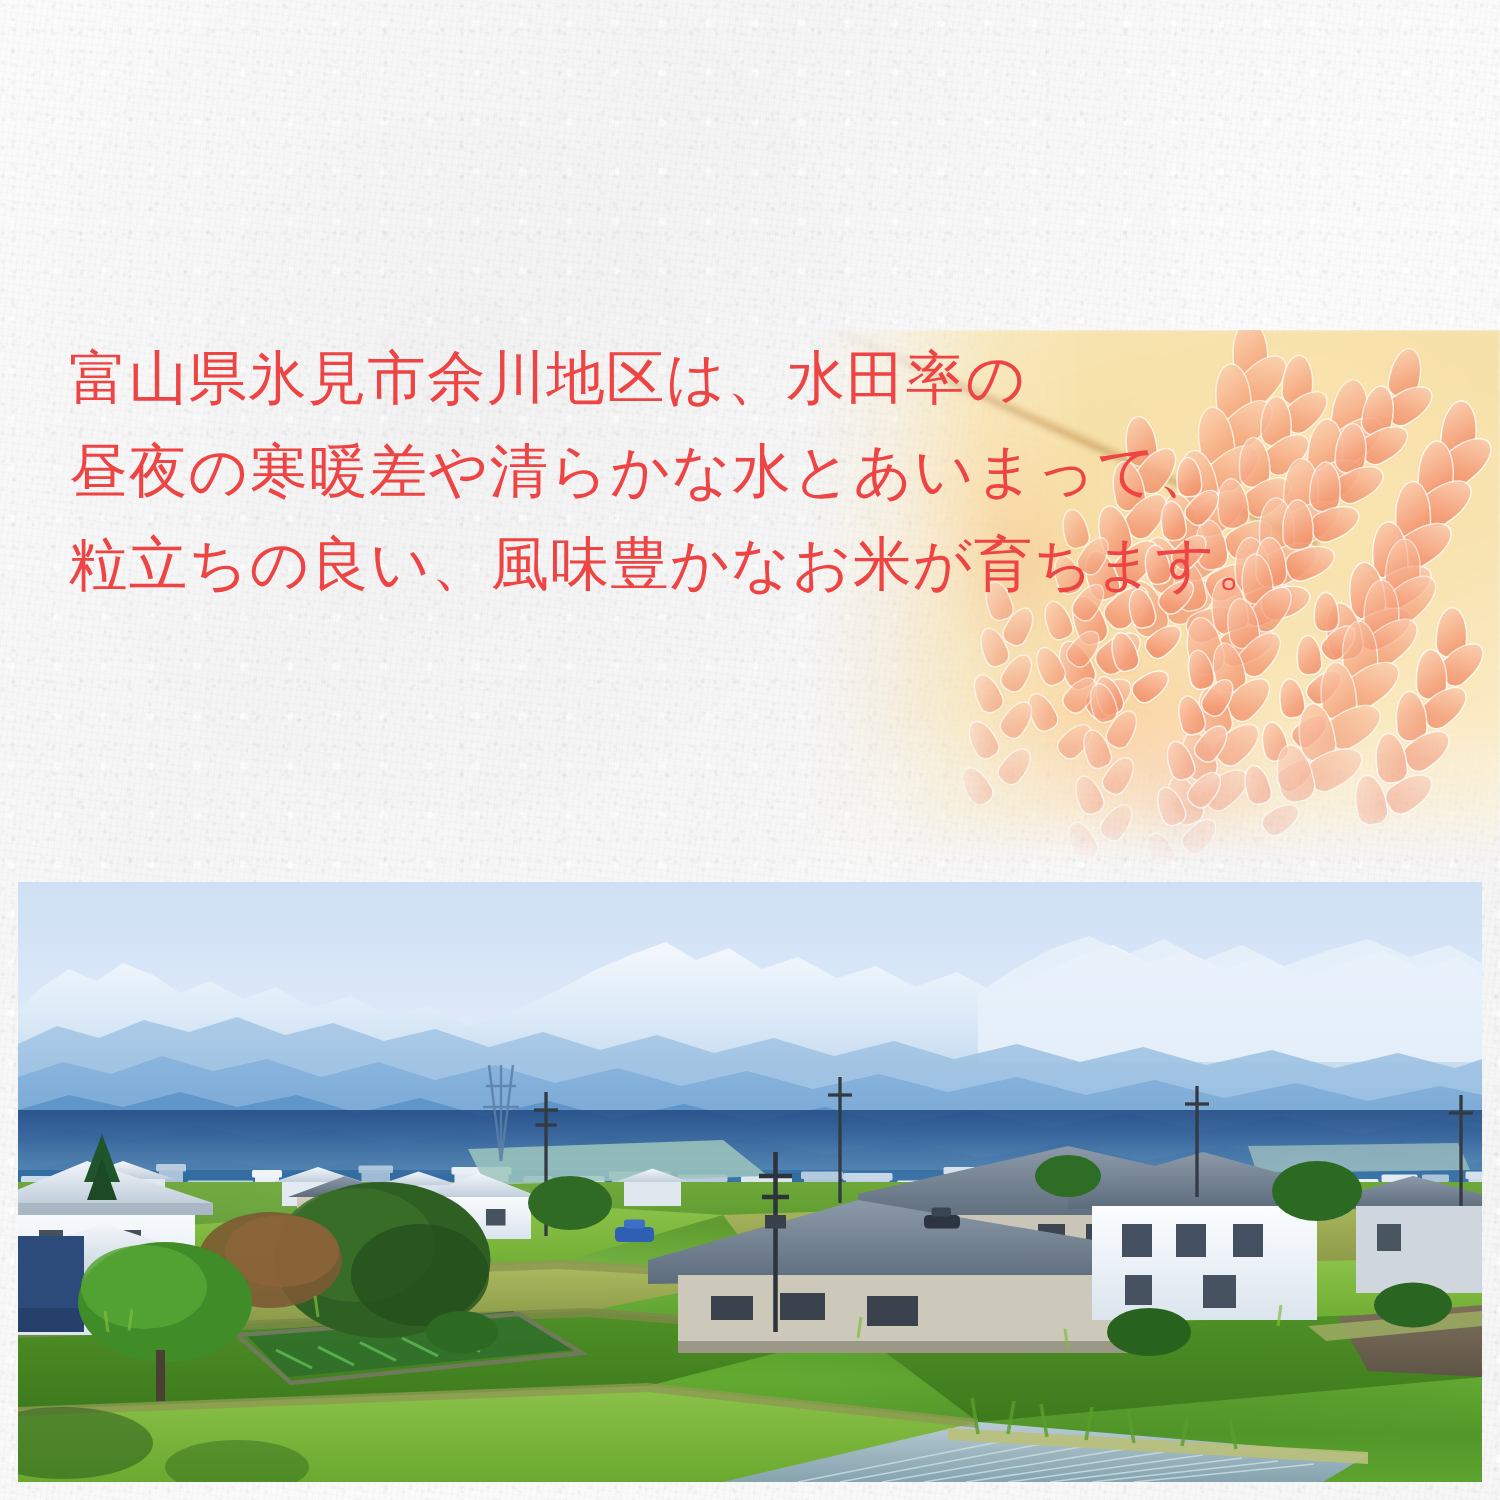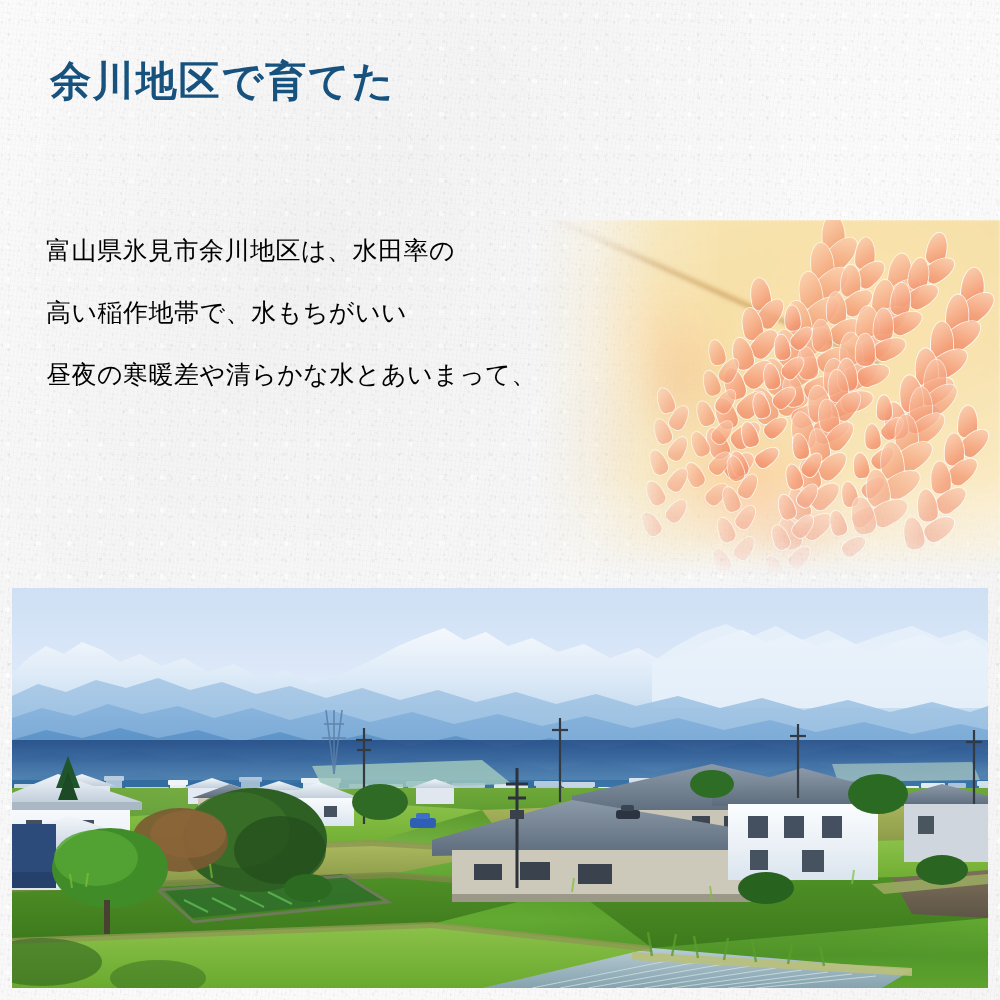--- a/index.html
+++ b/index.html
@@ -61,25 +61,25 @@
   }
 
   
   #body-copy{
     position:absolute;
     left:46px; top:222px;
     width:700px;
     z-index:6;
   }
   .bline{
-    font-family:Liberation Mono, monospace;
-    font-size:25px;
+    font-family:Liberation Sans, sans-serif;
+    font-size:39px;
     line-height:62px;
     letter-spacing:.02em;
-    color:#000000;
+    color:#ef4444;
     white-space:nowrap;
   }
 
   
   #rice{
     position:absolute;
     left:540px; top:220px;
     width:460px; height:355px;
     overflow:hidden;
     z-index:3;
@@ -409,27 +409,26 @@
           <i style="left: -9.09px; top: 62px; transform: rotate(-28.4deg);"></i>
           <i style="left: 9.6125px; top: 77.5px; transform: rotate(30deg);"></i>
           <i style="left: -10.135px; top: 93px; transform: rotate(-31.6deg);"></i>
           <i style="left: 10.6575px; top: 108.5px; transform: rotate(33.2deg);"></i>
           <i style="left: -11.18px; top: 124px; transform: rotate(-34.8deg);"></i>
         </div>
       </div>
   </div>
 
   <div id="heading">
-    <div class="hline">余川地区で育てた</div>
   </div>
 
   <div id="body-copy">
     <div class="bline">富山県氷見市余川地区は、水田率の</div>
-    <div class="bline">高い稲作地帯で、水もちがいい</div>
     <div class="bline">昼夜の寒暖差や清らかな水とあいまって、</div>
+    <div class="bline">粒立ちの良い、風味豊かなお米が育ちます。</div>
   </div>
 
   <div id="photo">
 
     <div class="sky"></div>
 
     <svg id="mtn" viewBox="0 0 976 235" preserveAspectRatio="none">
       <defs>
         <linearGradient id="gSnowFar" x1="0" y1="0" x2="0" y2="1">
           <stop offset="0" stop-color="#f4f8fd"></stop>

